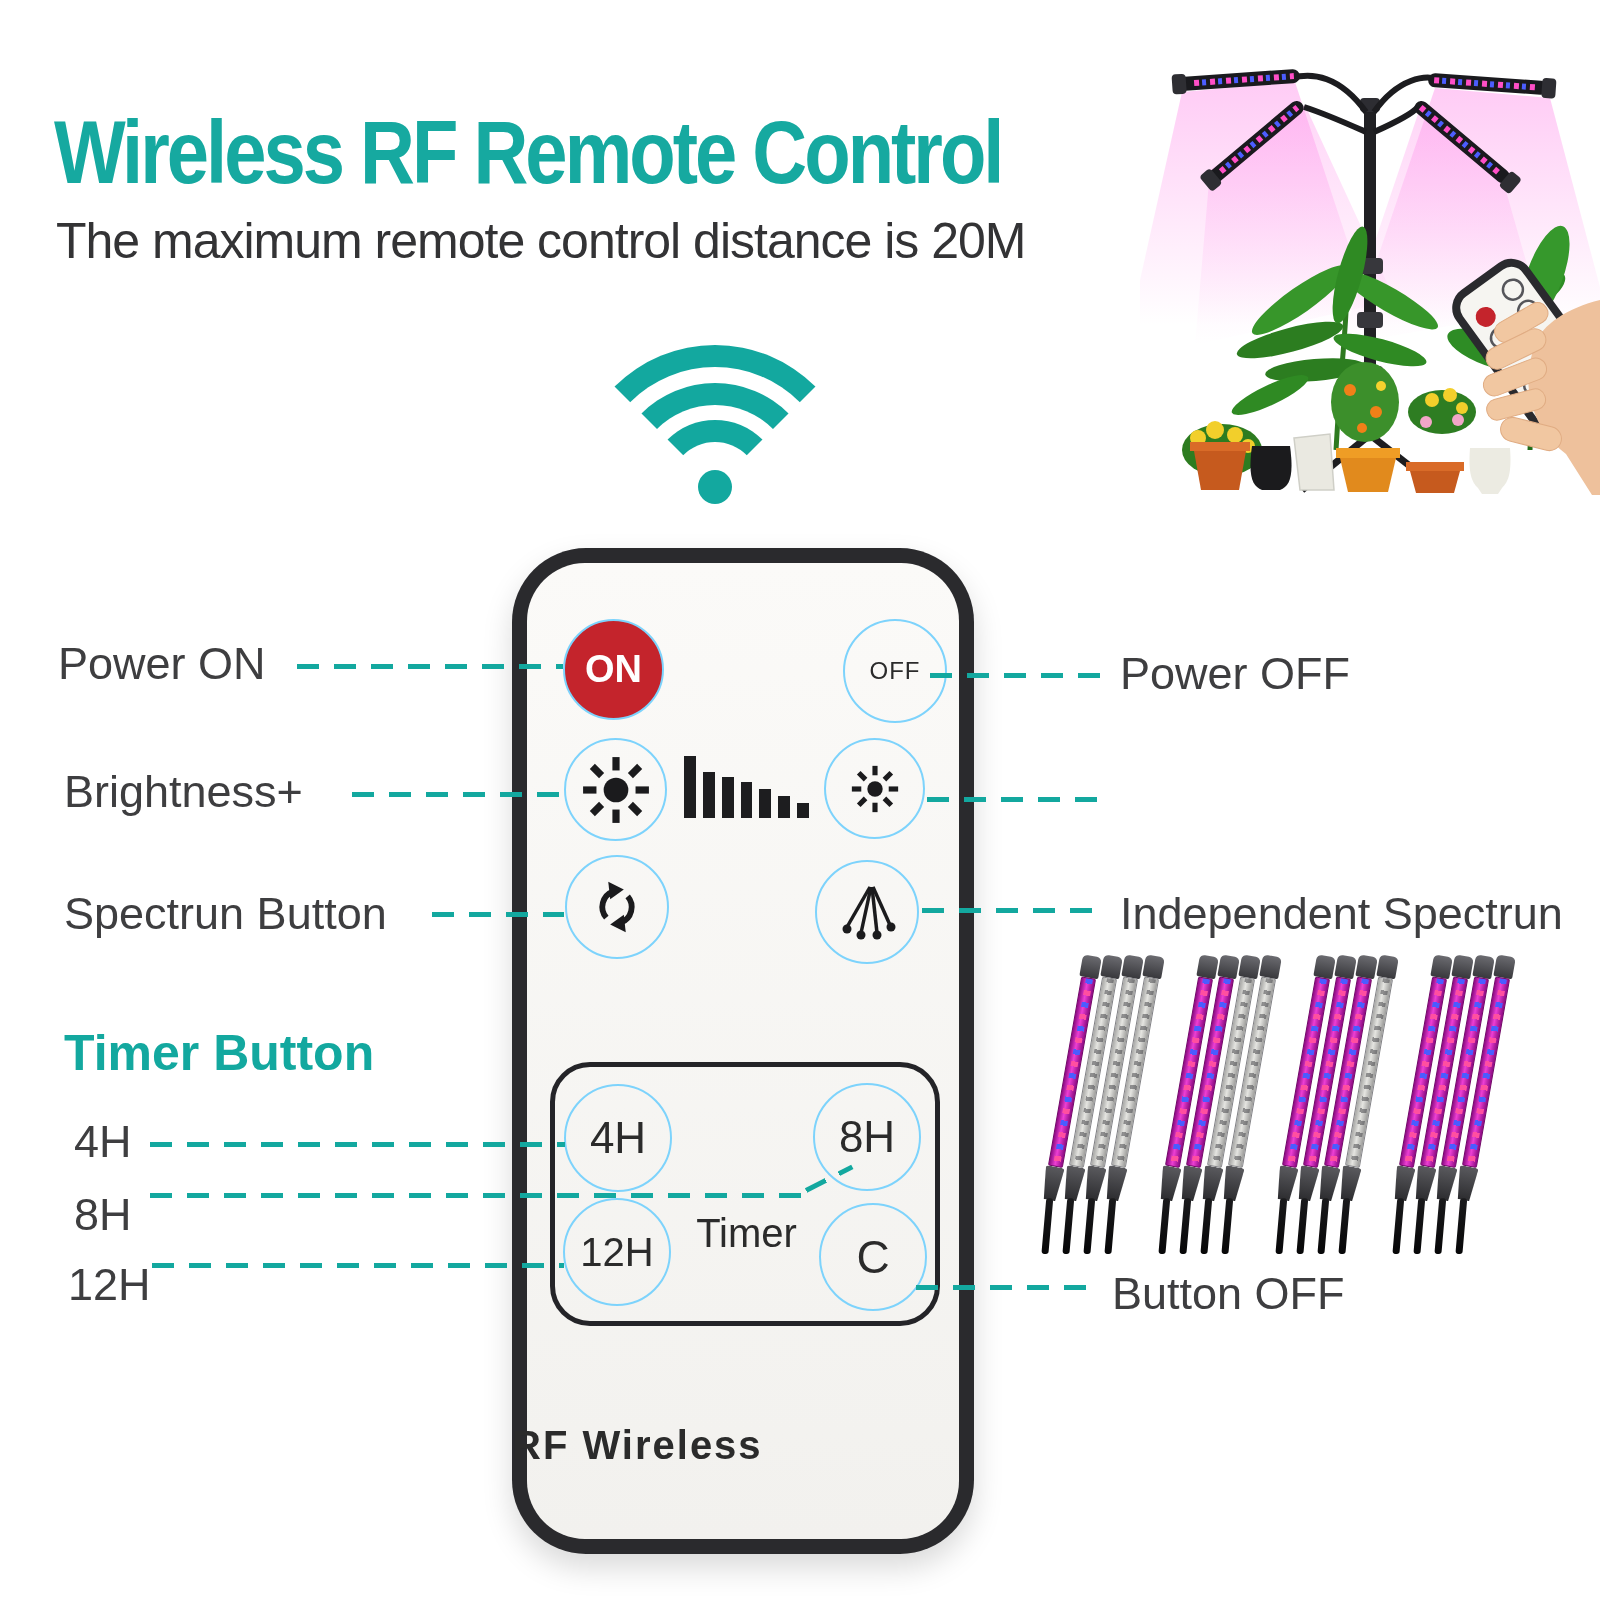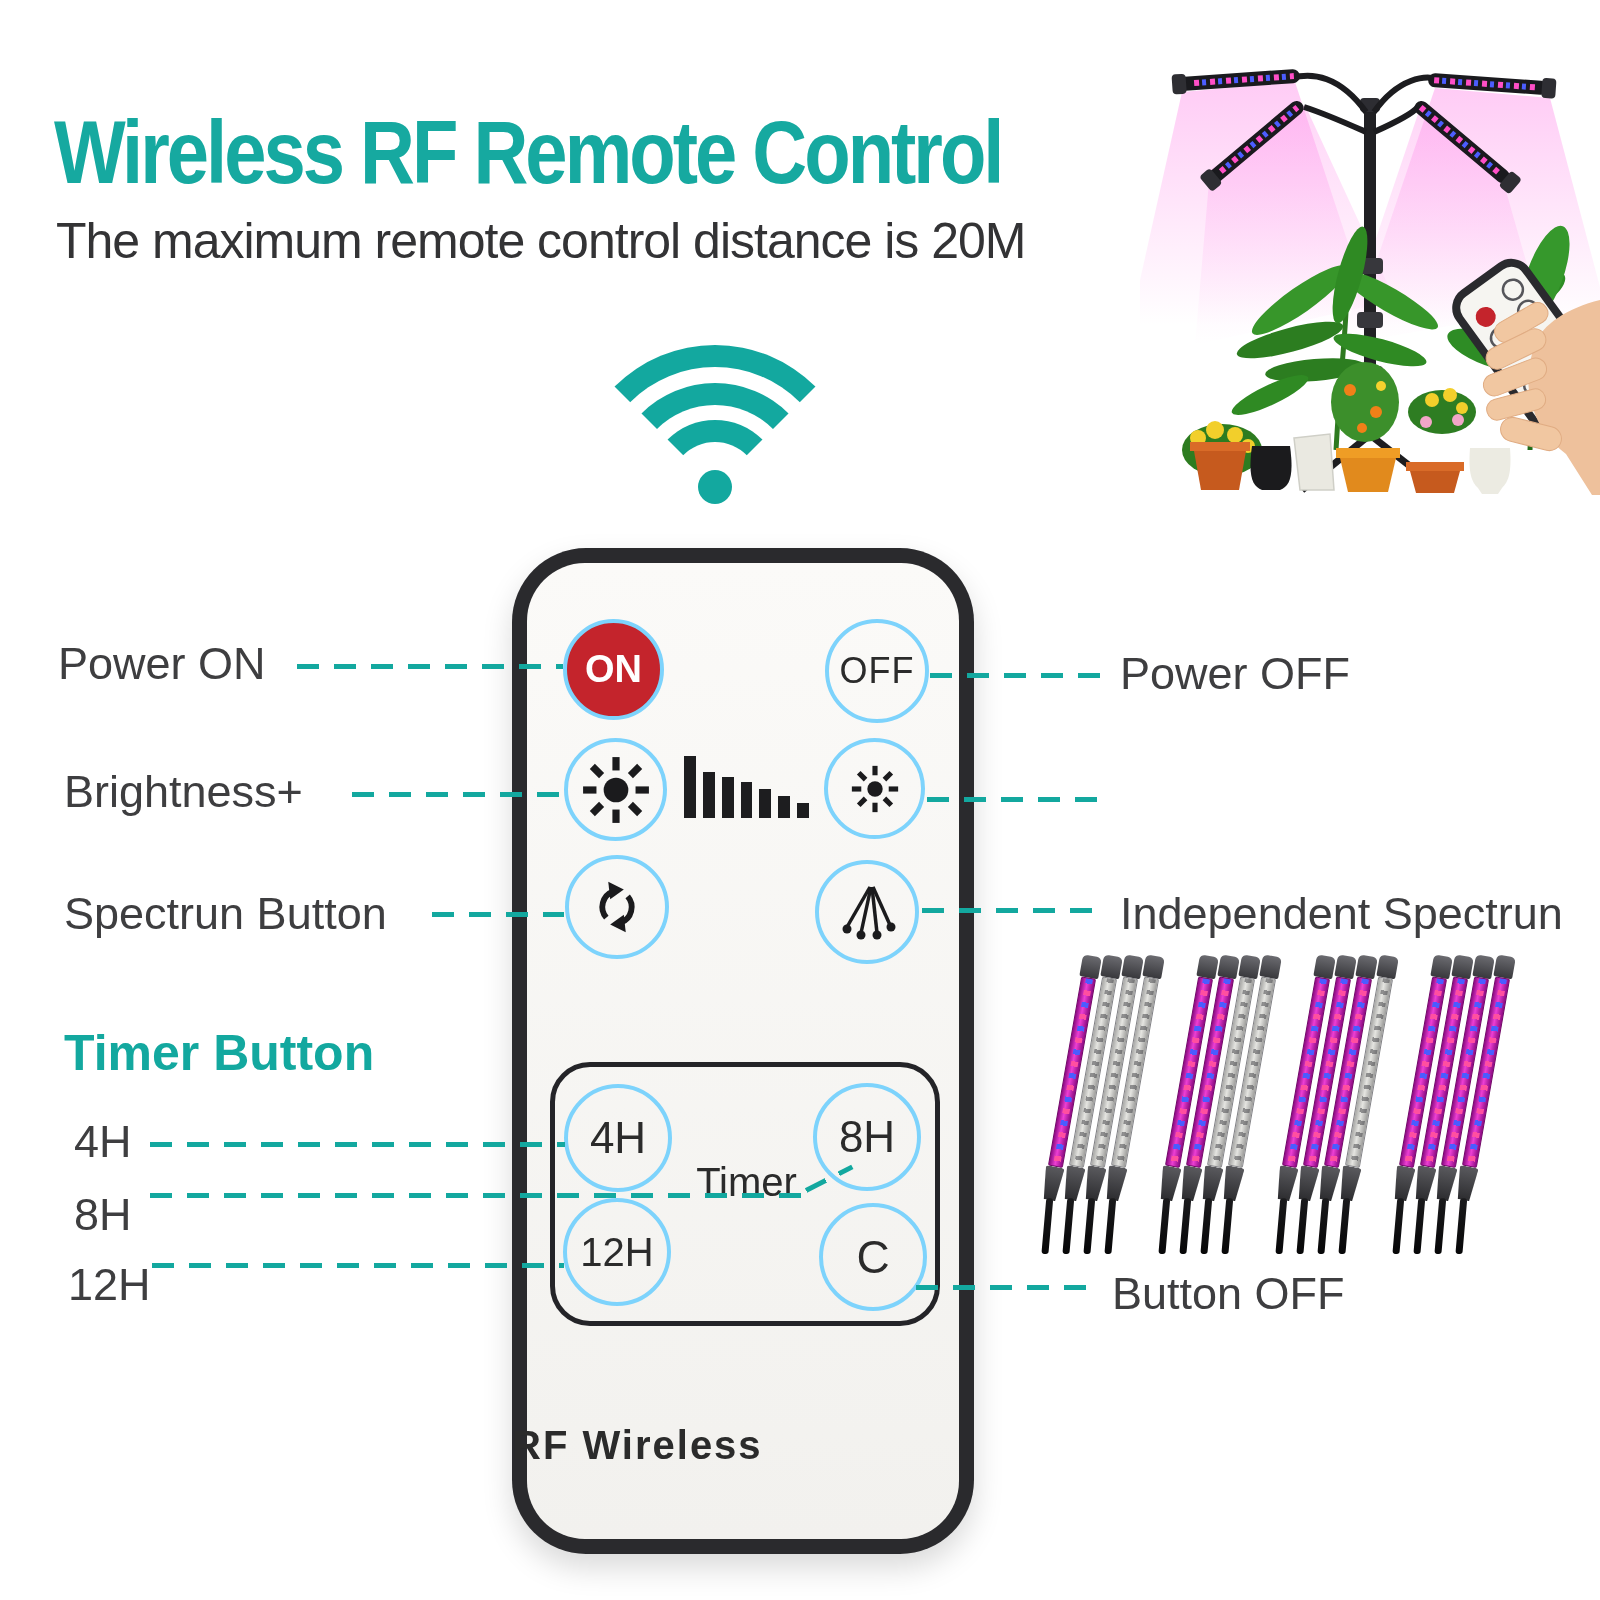--- a/index.html
+++ b/index.html
@@ -16,27 +16,27 @@
   
   .wifi-arc{position:absolute;border-radius:50%;border:22px solid transparent;
             border-top-color:#13a89f;box-sizing:border-box;}
   .wifi-dot{position:absolute;width:34px;height:34px;border-radius:50%;background:#13a89f;}
 
   
   .remote{position:absolute;left:512px;top:548px;width:462px;height:1006px;
           background:#2a2a2d;border-radius:74px;box-shadow:0 14px 30px rgba(0,0,0,.15);}
   .remote-face{position:absolute;left:15px;top:15px;right:15px;bottom:15px;
                background:linear-gradient(180deg,#fbfaf8,#f2f1ee);border-radius:58px;}
-  .btn{position:absolute;border:4px solid #7dd3fc;border-radius:50%;box-sizing:border-box;
+  .btn{position:absolute;border:2px solid #7dd3fc;border-radius:50%;box-sizing:border-box;
        display:flex;align-items:center;justify-content:center;color:#2b2b2b;
        font-weight:bold;background:transparent;}
   .btn.red{background:#c4242c;color:#fff;}
   .timer-zone{position:absolute;left:38px;top:514px;width:390px;height:264px;
               border:5px solid #242428;border-radius:40px;box-sizing:border-box;}
-  .timer-word{position:absolute;left:142px;top:612px;width:185px;text-align:center;
+  .timer-word{position:absolute;left:142px;top:663px;width:185px;text-align:center;
               font-size:40px;color:#2b2b2b;}
   .brand{position:absolute;left:0;top:875px;width:100%;text-align:left;
          font-size:40px;font-weight:bold;color:#2b2b2b;letter-spacing:2px;}
   .bars{position:absolute;left:172px;top:206px;width:125px;height:64px;
         display:flex;align-items:flex-end;gap:7px;}
   .bars i{display:block;width:13px;background:#1d1d1f;}
   .bars i:nth-child(1){height:62px;}
   .bars i:nth-child(2){height:46px;}
   .bars i:nth-child(3){height:41px;}
   .bars i:nth-child(4){height:36px;}
@@ -207,21 +207,21 @@
       <rect x="342" y="316" width="66" height="22" rx="11" transform="rotate(-21 375 327)" fill="#f1c7a1" stroke="#e0ac83"></rect>
       <rect x="346" y="344" width="60" height="21" rx="10" transform="rotate(-15 376 354)" fill="#f1c7a1" stroke="#e0ac83"></rect>
       <rect x="360" y="372" width="62" height="24" rx="12" transform="rotate(14 391 384)" fill="#f1c7a1" stroke="#e0ac83"></rect>
     </g>
   </svg>
 
   <div class="remote">
     <div class="remote-face"></div>
 
     <div class="btn red" style="left:51px;top:71px;width:101px;height:101px;font-size:38px;">ON</div>
-    <div class="btn" style="left:313px;top:71px;width:104px;height:104px;font-size:36px;font-weight:normal;letter-spacing:1px;">OFF</div>
+    <div class="btn" style="left:331px;top:71px;width:104px;height:104px;font-size:24px;font-weight:normal;letter-spacing:1px;">OFF</div>
 
     <div class="btn" style="left:52px;top:190px;width:103px;height:103px;">
       <svg width="72" height="72" viewBox="0 0 70 70">
         <circle cx="35" cy="35" r="12" fill="#1b1b1d"></circle>
         <g stroke="#1b1b1d" stroke-width="7">
           <line x1="35" y1="3" x2="35" y2="16"></line>
             <line x1="35" y1="54" x2="35" y2="67"></line>
           <line x1="3" y1="35" x2="16" y2="35"></line>
             <line x1="54" y1="35" x2="67" y2="35"></line>
           <line x1="12" y1="12" x2="21" y2="21"></line>

